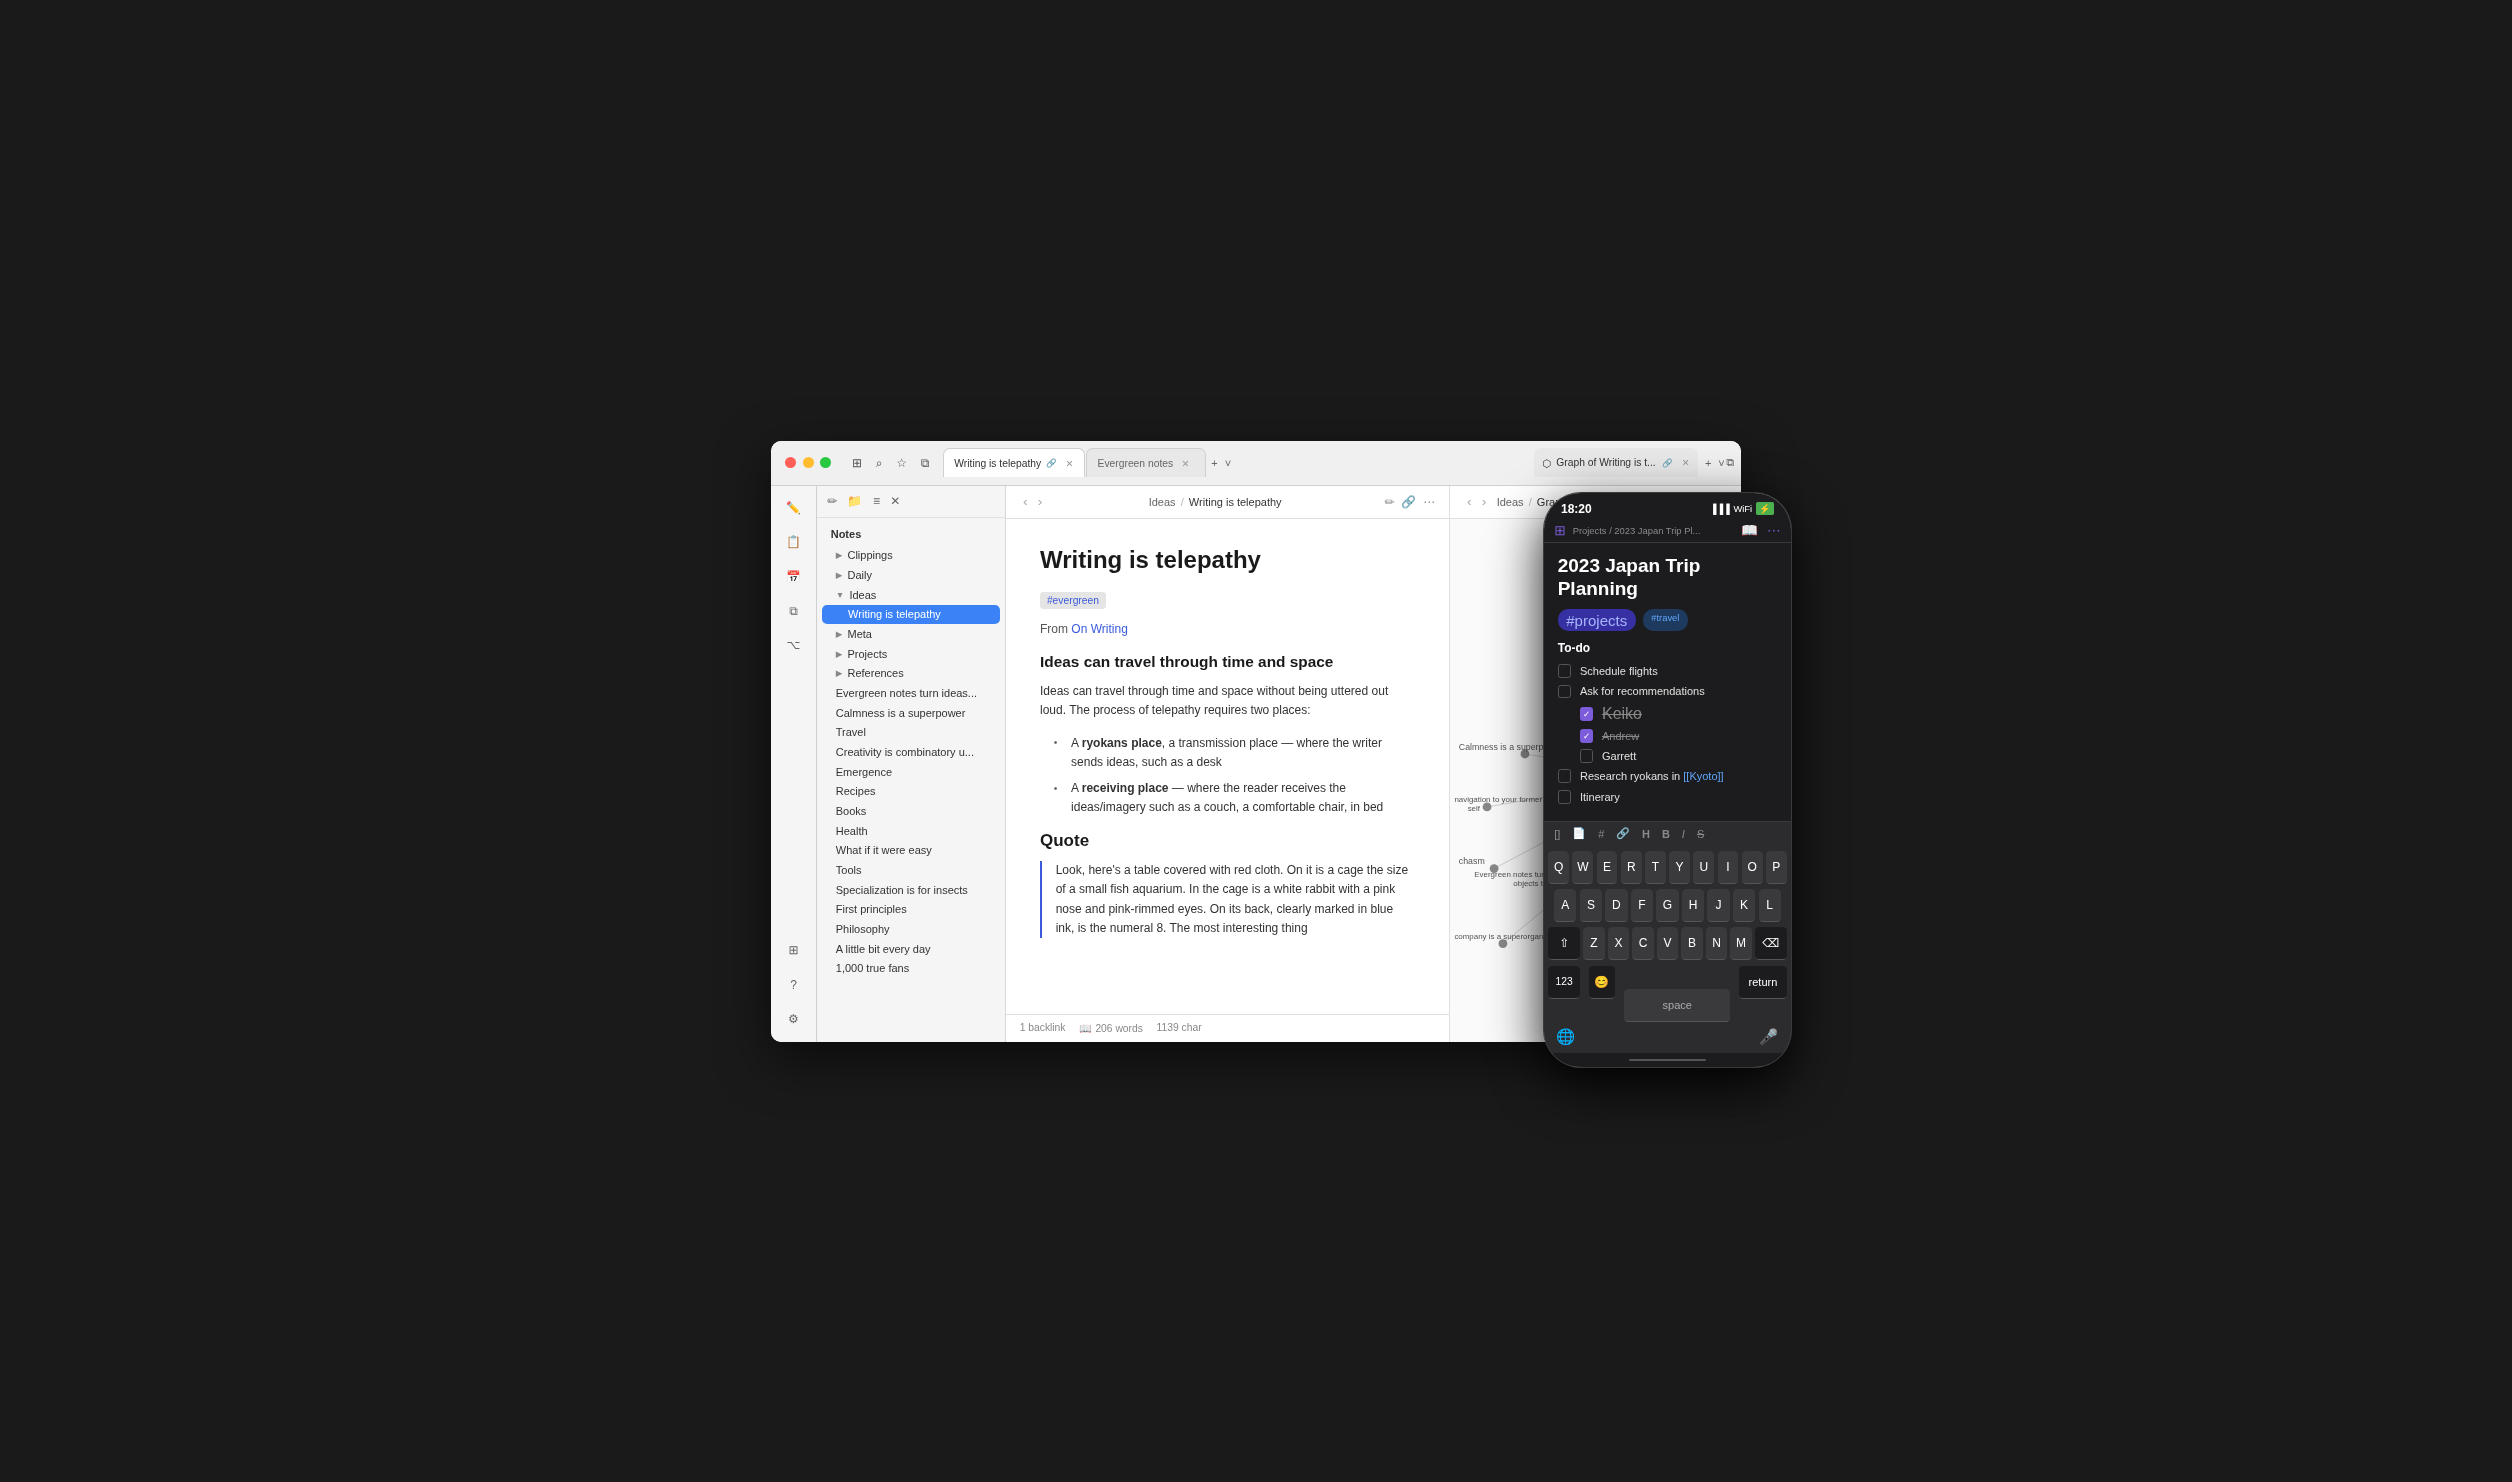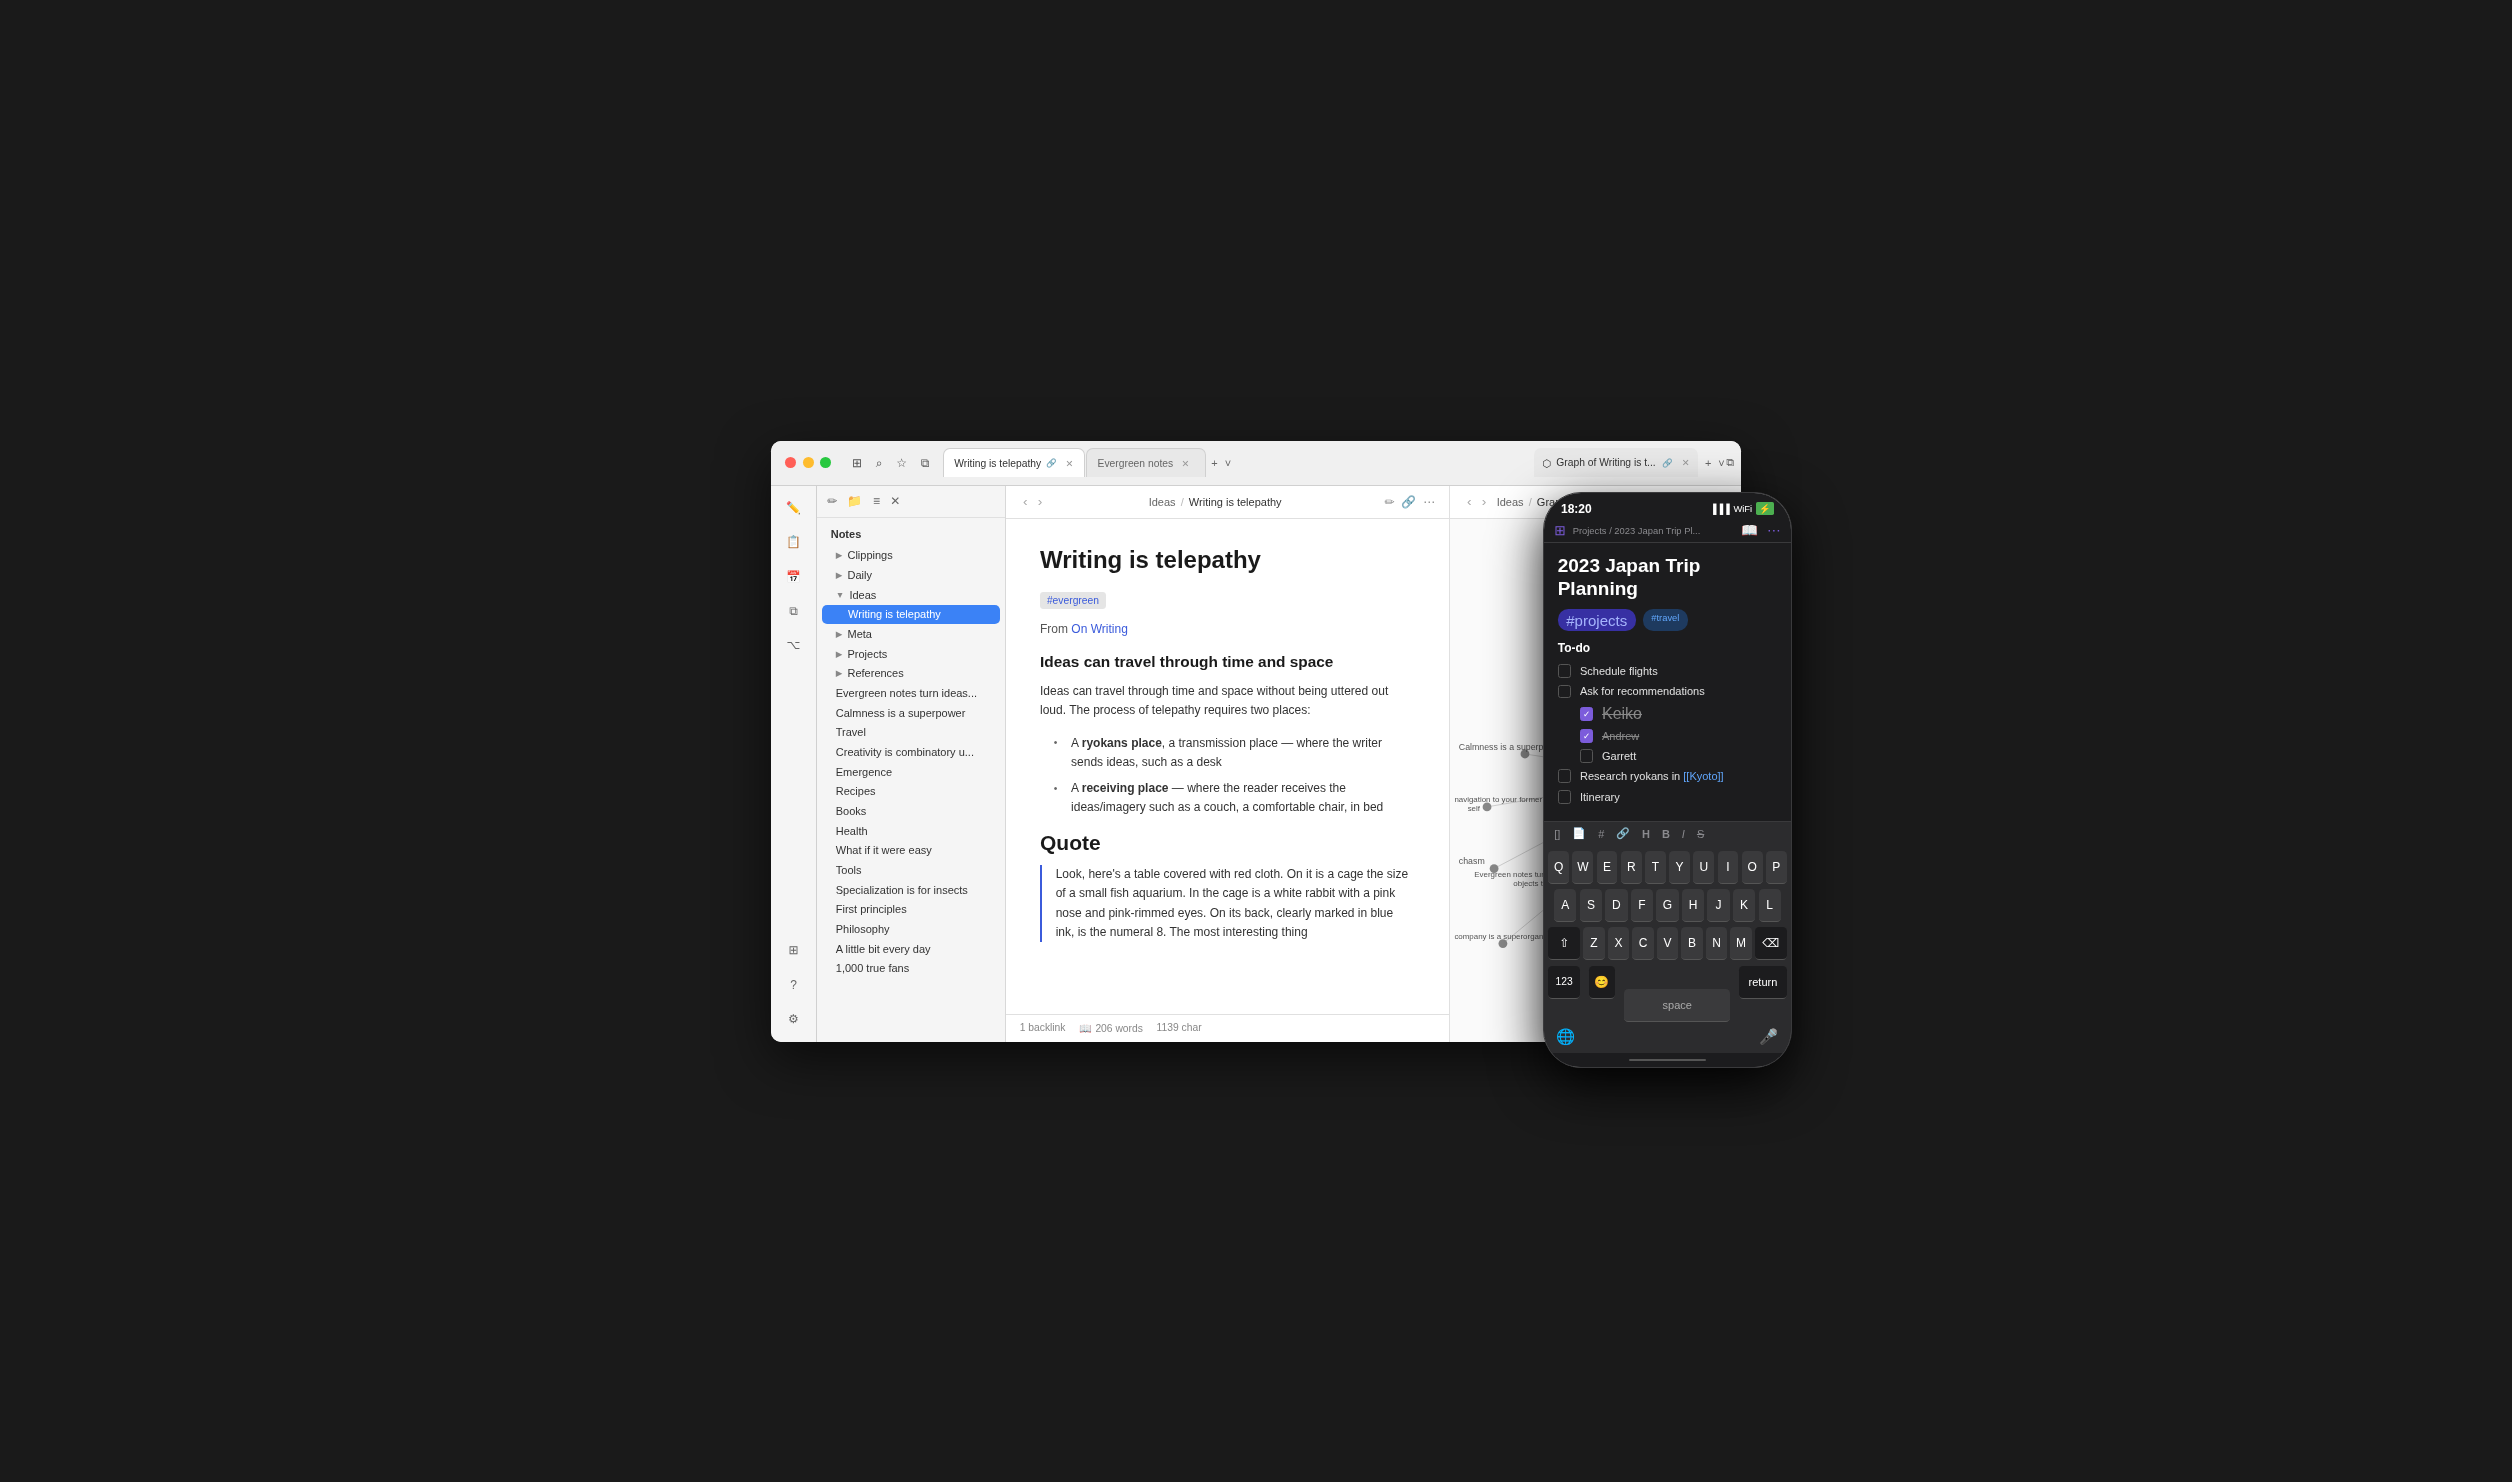--- a/index.html
+++ b/index.html
@@ -353,21 +353,21 @@
     }
 
     .note-list li::before {
       content: "•";
       color: #666;
       font-size: 10.3px;
       margin-top: 1.7px;
     }
 
     .note-quote-heading {
-      font-size: 21px;
+      font-size: 17px;
       font-weight: 600;
       color: #1a1a1a;
       margin-bottom: 10.3px;
     }
 
     .note-quote {
       border-left: 2.6px solid #3b5bdb;
       padding-left: 13.7px;
       font-size: 12px;
       color: #333;

